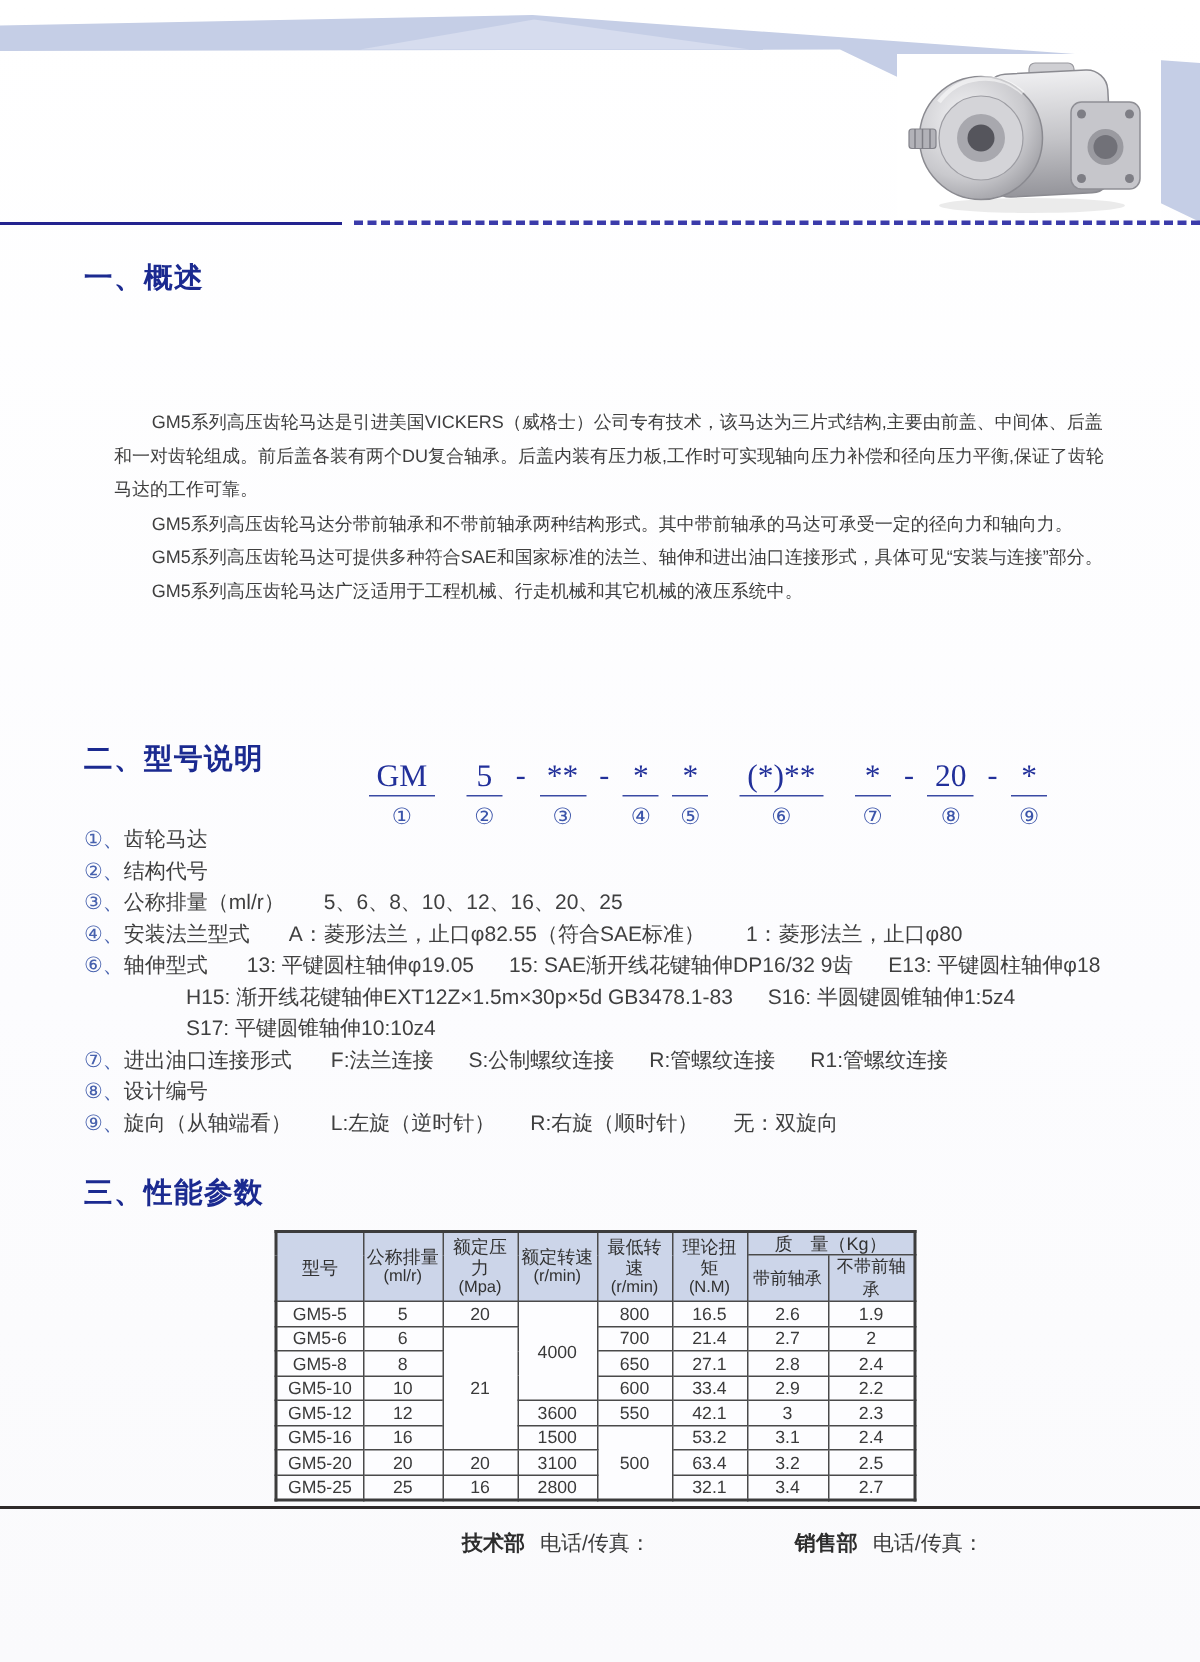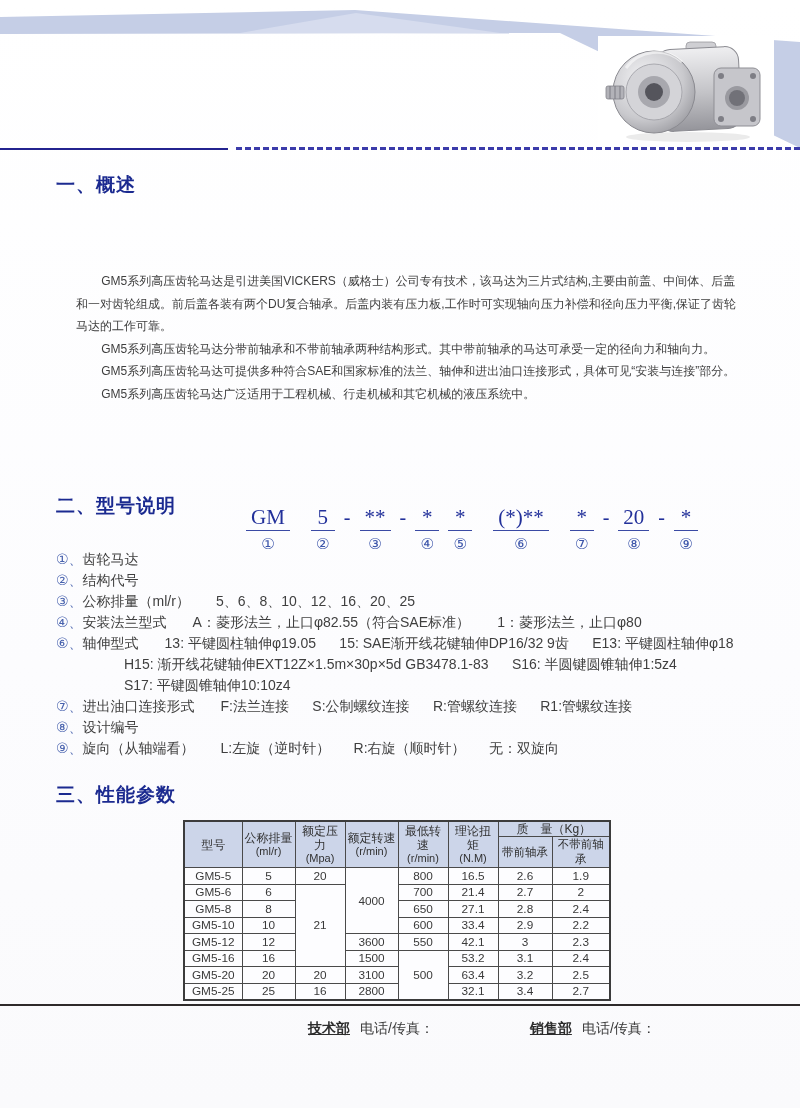--- a/index.html
+++ b/index.html
@@ -51,21 +51,21 @@
   th,td{border:1px solid #4a4a4a;text-align:center;vertical-align:middle;padding:0 1px;}
   thead th{background:#ccd5e9;font-weight:normal;color:#313131;}
   .hname{font-size:12px;line-height:14px;}
   .hunit{font-size:11px;line-height:13px;}
   .hsub{font-size:11.5px;height:17px;}
   tbody td{height:15.5px;font-size:11.8px;color:#3a3a3a;background:#fdfdff;}
   
   footer{position:absolute;top:1004px;left:0;width:800px;}
   .footer-rule{border-top:2px solid #2e2a2a;width:800px;}
   .footer-row{display:flex;margin-top:14px;font-size:14px;color:#3a3a3a;}
-  .dept{font-weight:bold;color:#2d2d2d;margin-right:10px;text-decoration:underline;}
+  .dept{font-weight:bold;color:#2d2d2d;margin-right:10px;}
   .grp-tech{margin-left:308px;display:flex;}
   .grp-sales{margin-left:96px;display:flex;}
 </style>
 </head>
 <body>
 
 <div class="page">
 
   <svg class="band" viewBox="0 0 800 160" preserveAspectRatio="none">
     <polygon points="0,17 355,10 800,42 800,148 560,33 0,34" fill="#c5cee6"></polygon>

